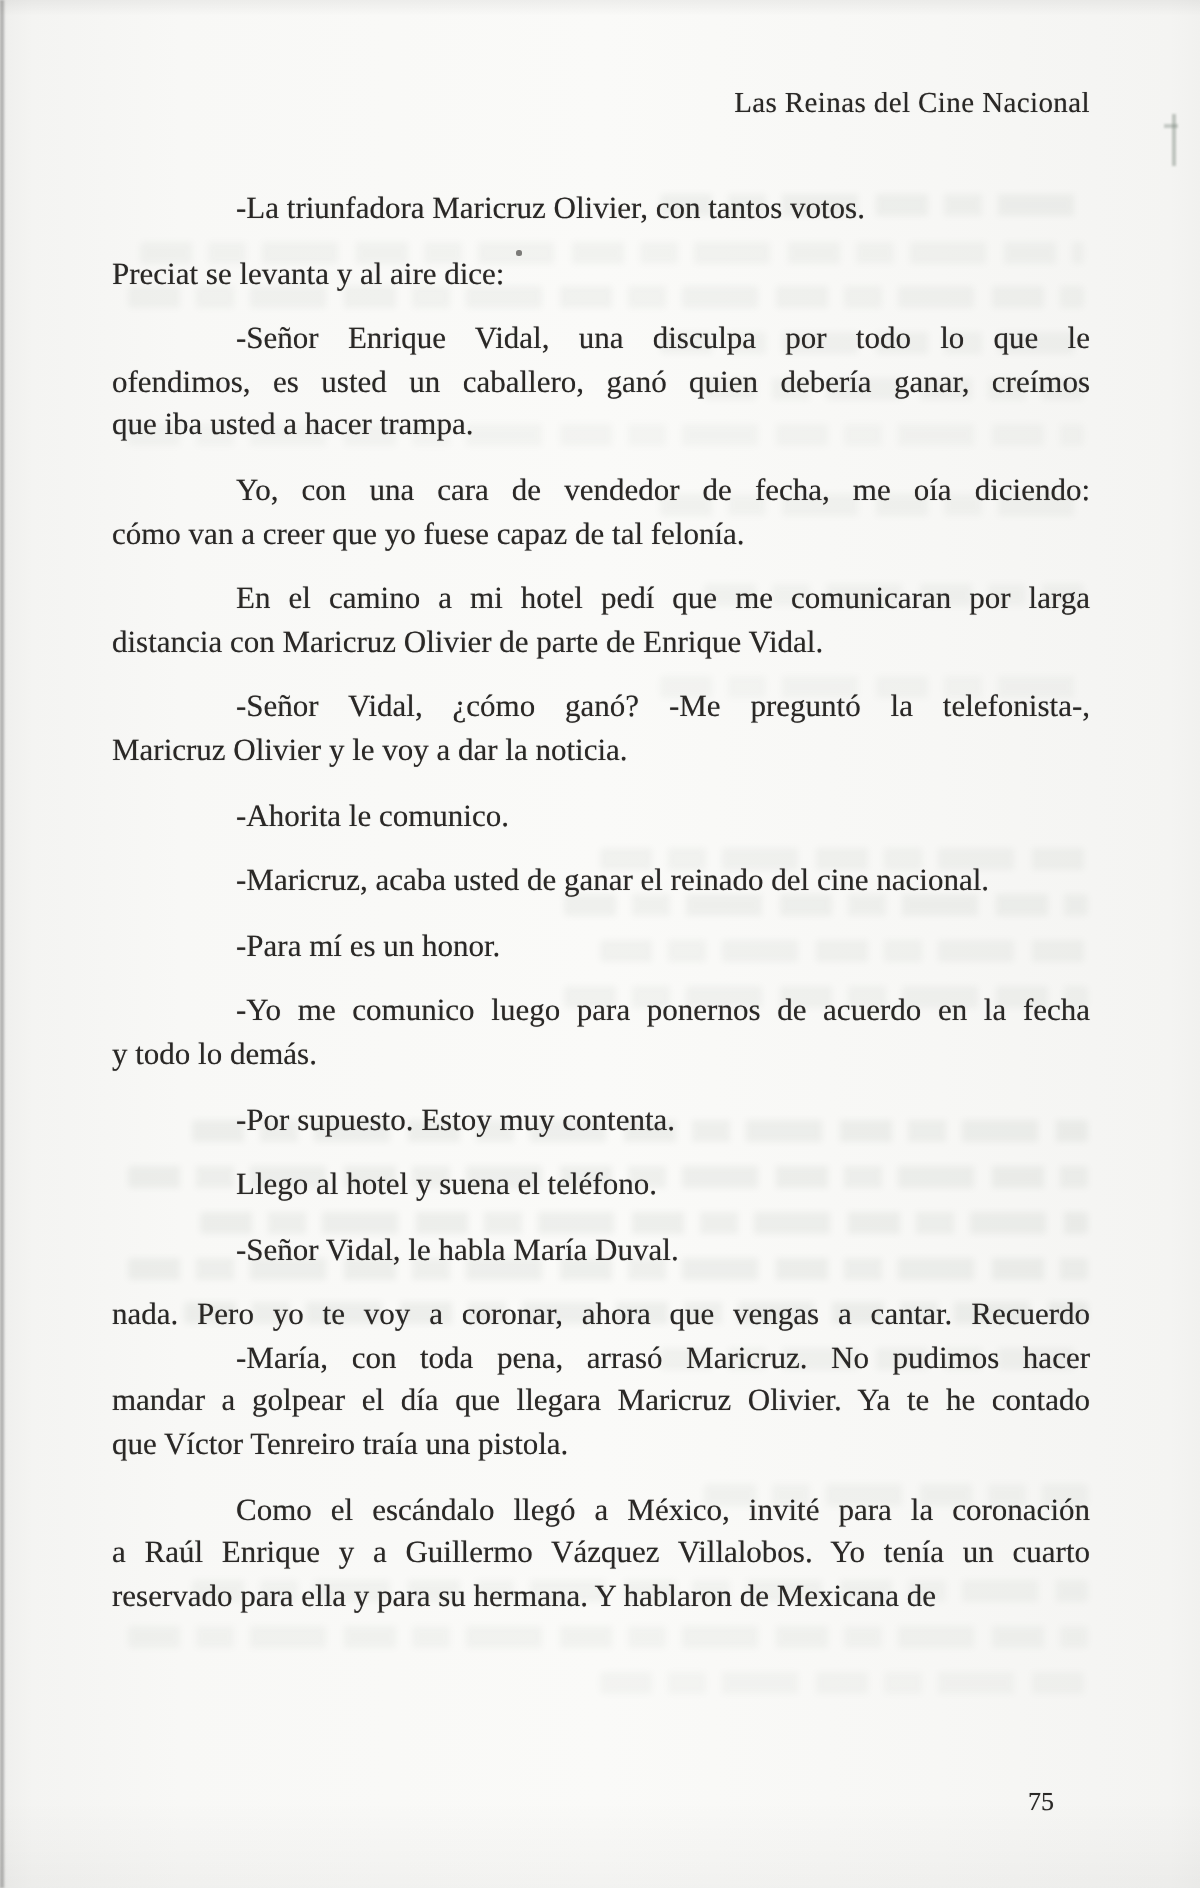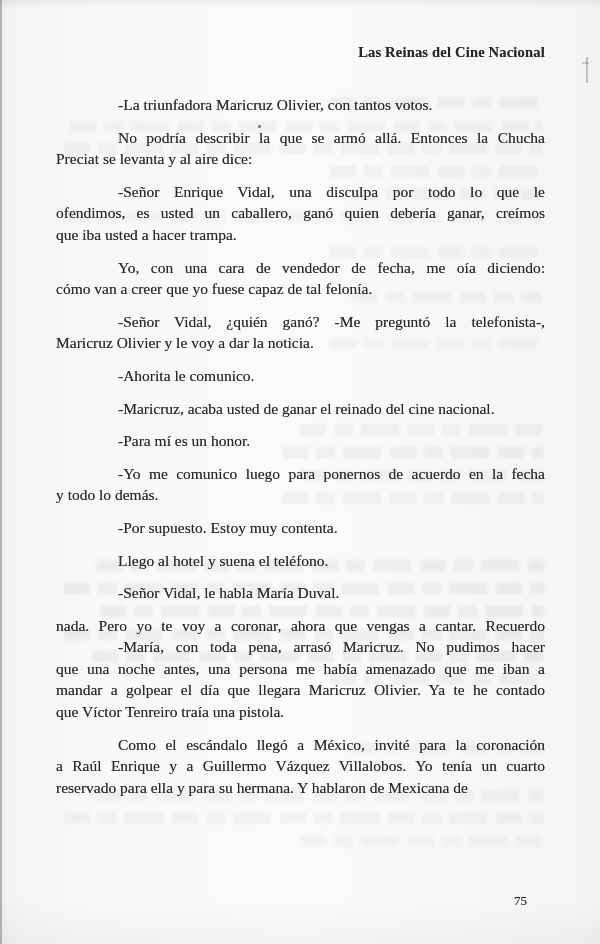--- a/index.html
+++ b/index.html
@@ -16,21 +16,20 @@
       linear-gradient(90deg, #e7e7e5 0px, #f0f0ee 4px, #f4f4f2 16px, #f8f8f6 90px, #fafaf8 300px, #f7f7f5 470px, #f4f4f2 585px, #f1f1ef 600px);
   }
   .page::before { 
     content: ""; position: absolute; left: 0; top: 0; width: 2px; height: 100%;
     background: rgba(40,40,40,0.28); filter: blur(0.6px); pointer-events: none;
   }
   .running-header {
     position: absolute; top: 44px; right: 55px;
     font-size: 14.5px; letter-spacing: 0.2px;
     text-shadow: 0 0 0.4px rgba(42,40,38,0.55);
-    font-weight: bold;
   }
   .text-block {
     position: absolute; top: 94px; left: 56px; width: 489px;
   }
   .para { margin: 0 0 11px 0; }
   .line {
     font-size: 15.5px; line-height: 21.6px;
     text-shadow: 0 0 0.4px rgba(42,40,38,0.55);
   }
   .line.just { text-align: justify; text-align-last: justify; }
@@ -101,34 +100,37 @@
 
   <span class="scan-mark-v"></span>
   <span class="scan-mark-tick"></span>
   <span class="dot-artifact"></span>
 
   <main class="text-block" id="paragraphs">
       <div class="para">
         <div class="line first last">-La triunfadora Maricruz Olivier, con tantos votos.</div>
       </div>
       <div class="para">
-        <div class="line first just">No podría describir la que se armó allá. Entonces la Chucha</div>
         <div class="line last">Preciat se levanta y al aire dice:</div>
       </div>
       <div class="para">
         <div class="line first just">-Señor Enrique Vidal, una disculpa por todo lo que le</div>
         <div class="line just">ofendimos, es usted un caballero, ganó quien debería ganar, creímos</div>
         <div class="line last">que iba usted a hacer trampa.</div>
       </div>
       <div class="para">
         <div class="line first just">Yo, con una cara de vendedor de fecha, me oía diciendo:</div>
         <div class="line last">cómo van a creer que yo fuese capaz de tal felonía.</div>
       </div>
       <div class="para">
-        <div class="line first just">-Señor Vidal, ¿quién ganó? -Me preguntó la telefonista-,</div>
+        <div class="line first just">En el camino a mi hotel pedí que me comunicaran por larga</div>
+        <div class="line last">distancia con Maricruz Olivier de parte de Enrique Vidal.</div>
+      </div>
+      <div class="para">
+        <div class="line first just">-Señor Vidal, ¿cómo ganó? -Me preguntó la telefonista-,</div>
         <div class="line last">Maricruz Olivier y le voy a dar la noticia.</div>
       </div>
       <div class="para">
         <div class="line first last">-Ahorita le comunico.</div>
       </div>
       <div class="para">
         <div class="line first last">-Maricruz, acaba usted de ganar el reinado del cine nacional.</div>
       </div>
       <div class="para">
         <div class="line first last">-Para mí es un honor.</div>
@@ -142,21 +144,20 @@
       </div>
       <div class="para">
         <div class="line first last">Llego al hotel y suena el teléfono.</div>
       </div>
       <div class="para">
         <div class="line first last">-Señor Vidal, le habla María Duval.</div>
       </div>
       <div class="para">
         <div class="line just">nada. Pero yo te voy a coronar, ahora que vengas a cantar. Recuerdo</div>
         <div class="line first just">-María, con toda pena, arrasó Maricruz. No pudimos hacer</div>
-        <div class="line just">que una noche antes, una persona me había amenazado que me iban a</div>
         <div class="line just">mandar a golpear el día que llegara Maricruz Olivier. Ya te he contado</div>
         <div class="line last">que Víctor Tenreiro traía una pistola.</div>
       </div>
       <div class="para">
         <div class="line first just">Como el escándalo llegó a México, invité para la coronación</div>
         <div class="line just">a Raúl Enrique y a Guillermo Vázquez Villalobos. Yo tenía un cuarto</div>
         <div class="line last">reservado para ella y para su hermana. Y hablaron de Mexicana de</div>
       </div>
     </main>
 

